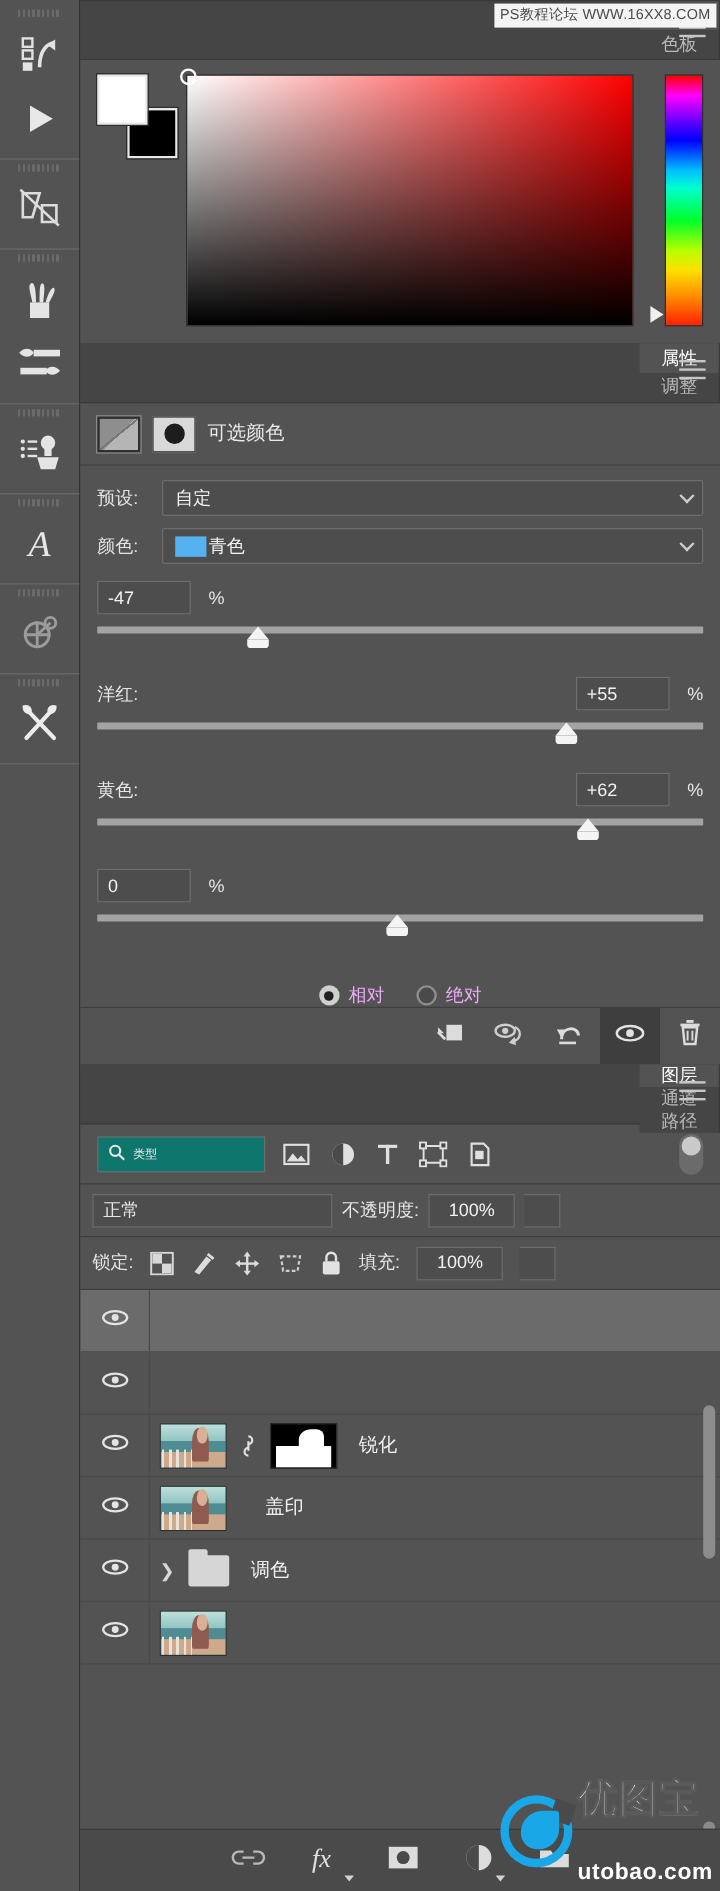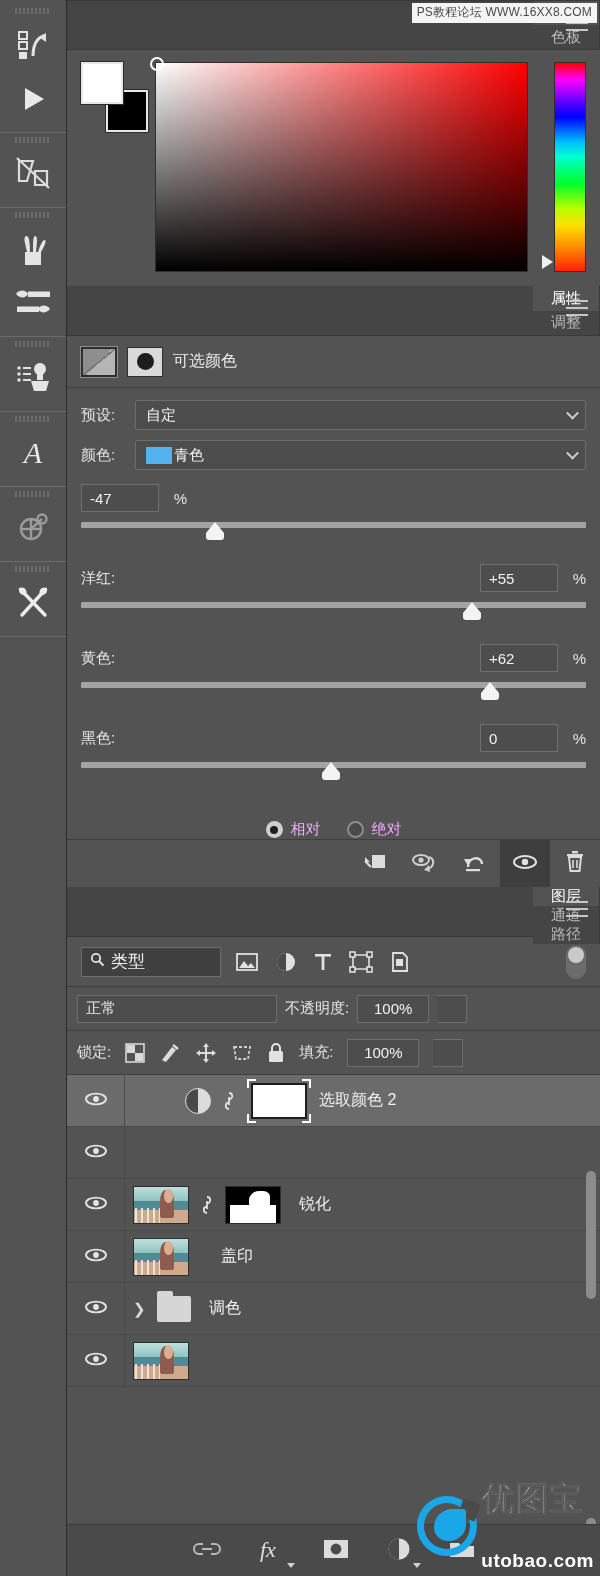--- a/index.html
+++ b/index.html
@@ -186,23 +186,23 @@
   }
   .foot-btn.on { background: #3e3e3e; }
 
   
   .layers { background: #535353; display: flex; flex-direction: column; flex: 1; min-height: 0; }
   .filter-row {
     height: 50px; display: flex; align-items: center; gap: 14px;
     padding: 0 14px; border-bottom: 1px solid #3f3f3f;
   }
   .filter-sel {
-    position: relative; width: 140px; height: 30px; background: #404040;
+    position: relative; width: 140px; height: 30px; background: #0f766e;
     border: 1px solid #6d6d6d; display: flex; align-items: center;
-    padding: 0 24px 0 8px; gap: 6px; font-size: 17px; color: #f0f0f0; cursor: pointer;
+    padding: 0 24px 0 8px; gap: 6px; font-size: 10px; color: #f0f0f0; cursor: pointer;
   }
   .filter-icons { display: flex; align-items: center; gap: 16px; flex: 1; }
   .ficon { cursor: pointer; display: flex; }
   .toggle-pill {
     width: 20px; height: 34px; border-radius: 10px; background: #6b6b6b;
     position: relative; cursor: pointer;
   }
   .toggle-pill i {
     position: absolute; top: 2px; left: 2px; width: 16px; height: 16px;
     border-radius: 50%; background: #c9c9c9; display: block;
@@ -573,21 +573,20 @@
             <span class="pct">%</span>
           </div>
           <div class="track-wrap">
             <div class="track"></div>
             <div class="knob" style="left:81%"></div>
           </div>
         </div>
 
         <div class="slider-block">
           <div class="slider-top">
-            <span class="name">黑色:</span>
             <span class="numbox">0</span>
             <span class="pct">%</span>
           </div>
           <div class="track-wrap">
             <div class="track"></div>
             <div class="knob" style="left:49.5%"></div>
           </div>
         </div>
 
         <div class="radios">
@@ -777,39 +776,20 @@
       <div class="layer-list">
 
         <div class="layer-row selected">
           <div class="eye-cell">
             <span>
             <svg width="26" height="16" viewBox="0 0 26 16">
               <ellipse cx="13" cy="8" rx="10" ry="5.4" fill="none" stroke="#e4e4e4" stroke-width="1.9"></ellipse>
               <circle cx="13" cy="8" r="2.9" fill="#e4e4e4"></circle>
             </svg></span>
           </div>
-          <div class="layer-main">
-            <span style="width:44px;flex:0 0 44px"></span>
-            <span class="adj-circle"></span>
-            <span class="link-ic">
-              <svg width="14" height="24" viewBox="0 0 14 24">
-                <path d="M7 4 A3.2 3.2 0 1 1 7 10.4" fill="none" stroke="#e0e0e0" stroke-width="1.8"></path>
-                <path d="M7 13.6 A3.2 3.2 0 1 0 7 20" fill="none" stroke="#e0e0e0" stroke-width="1.8"></path>
-                <path d="M7 8 L7 16" stroke="#e0e0e0" stroke-width="1.8"></path>
-              </svg>
-              </span>
-            <span class="sel-mask">
-              <span class="inner"></span>
-              <span class="corner c1"></span>
-                <span class="corner c2"></span>
-              <span class="corner c3"></span>
-                <span class="corner c4"></span>
-            </span>
-            <span class="layer-name">选取颜色 2</span>
-          </div>
         </div>
 
         <div class="layer-row">
           <div class="eye-cell">
             <span>
             <svg width="26" height="16" viewBox="0 0 26 16">
               <ellipse cx="13" cy="8" rx="10" ry="5.4" fill="none" stroke="#e4e4e4" stroke-width="1.9"></ellipse>
               <circle cx="13" cy="8" r="2.9" fill="#e4e4e4"></circle>
             </svg></span>
           </div>

